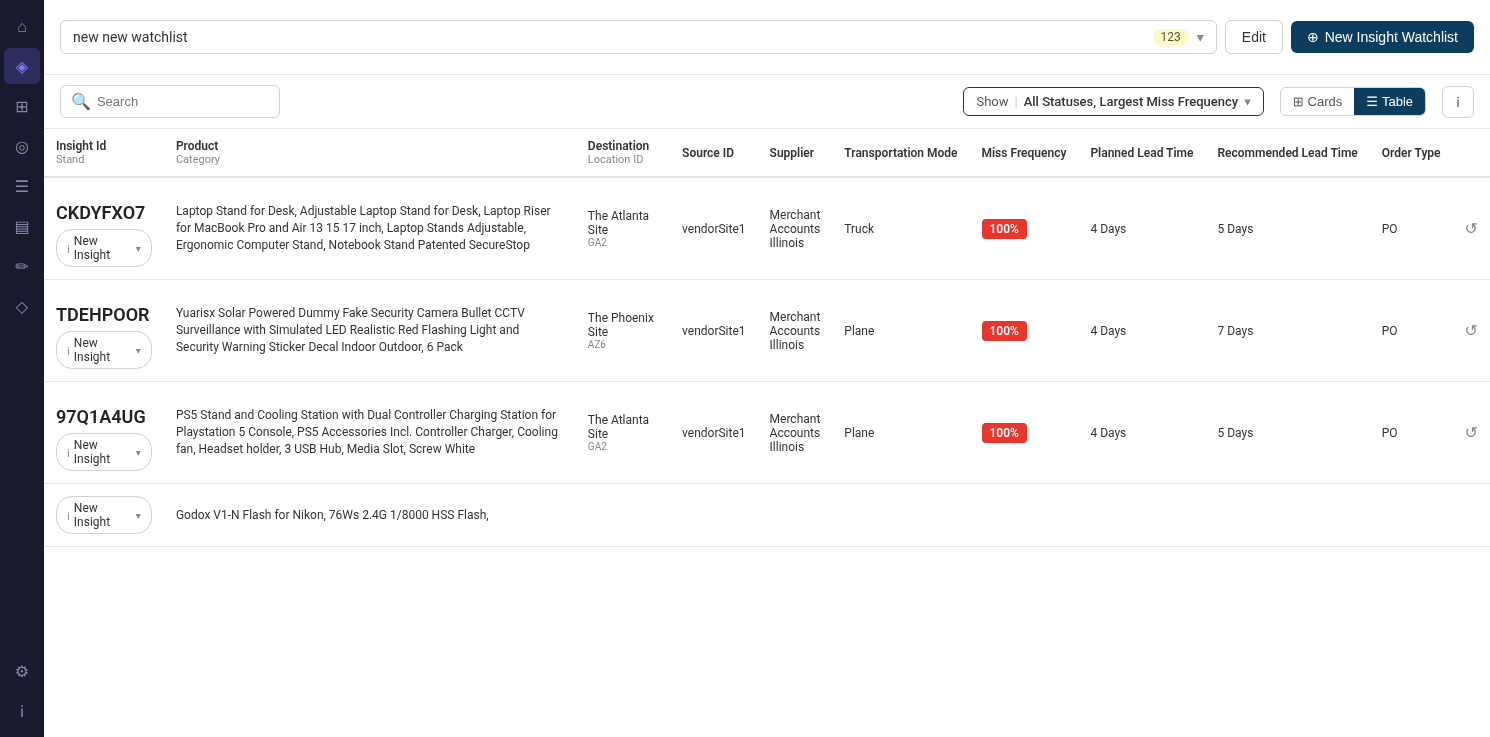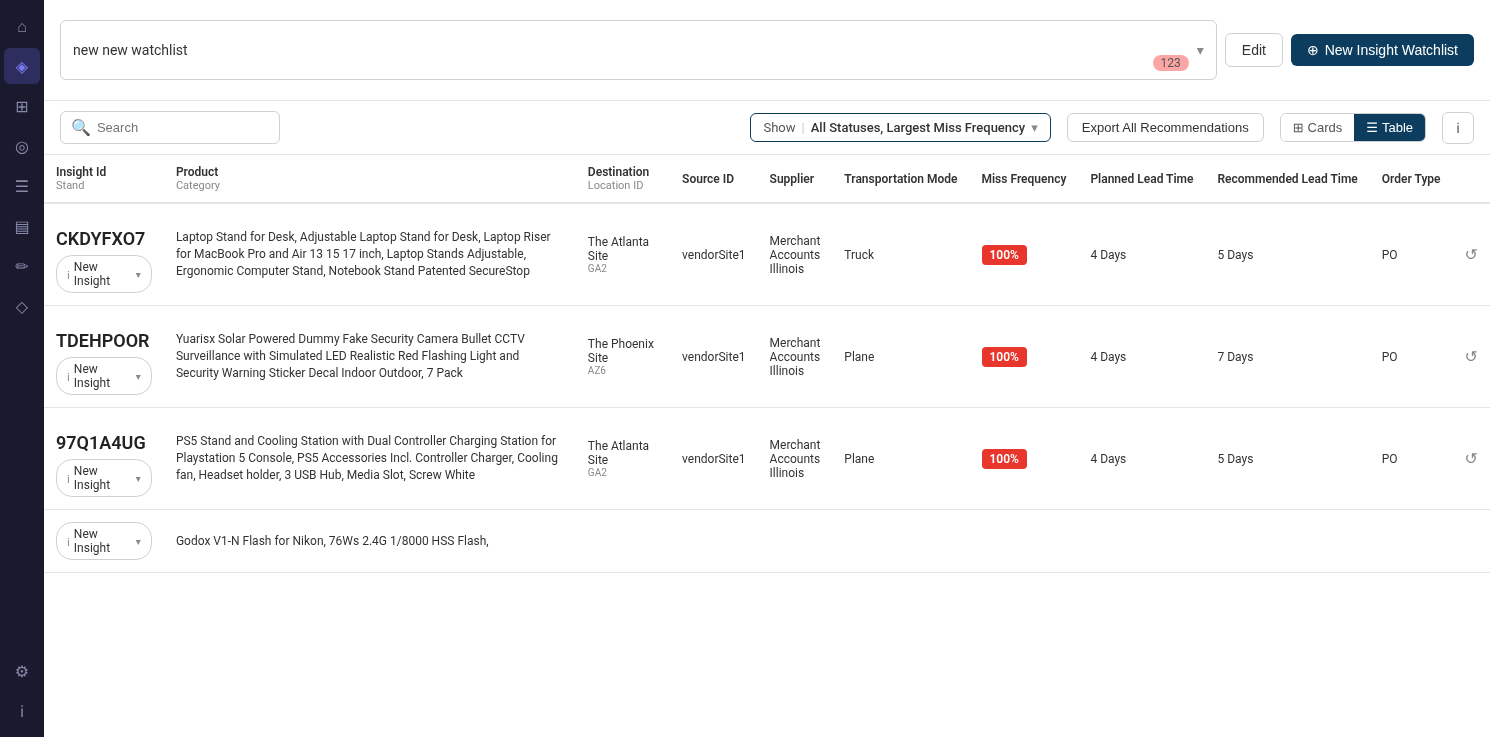--- a/index.html
+++ b/index.html
@@ -65,27 +65,26 @@
       border: 1px solid #d0d0d0;
       border-radius: 6px;
       padding: 8px 12px;
       background: #fff;
       cursor: pointer;
       font-size: 14px;
       color: #333;
     }
     .watchlist-select .select-text { flex: 1; }
     .watchlist-select .count-badge {
-      background: #fca5a5;
+      background: #fef9c3;
       border-radius: 10px;
       padding: 1px 8px;
       font-size: 12px;
       margin-left: 8px;
       color: #555;
-      margin-top: 26px;
     }
     .watchlist-select .chevron { color: #888; margin-left: 8px; }
 
     .edit-btn {
       padding: 8px 16px;
       border: 1px solid #d0d0d0;
       border-radius: 6px;
       background: #fff;
       cursor: pointer;
       font-size: 14px;
@@ -317,21 +316,20 @@
       <span style="color:#888;">🔍</span>
       <input type="text" placeholder="Search" style="">
     </div>
     <div class="toolbar-right">
       <div class="show-filter">
         <span class="show-label">Show</span>
         <span style="color:#ccc;">|</span>
         <span class="filter-value">All Statuses, Largest Miss Frequency</span>
         <span style="color:#888;">▾</span>
       </div>
-      <button class="export-btn">Export All Recommendations</button>
       <div class="view-toggle">
         <button class="view-btn">
           <span>⊞</span>
           <span>Cards</span>
         </button>
         <button class="view-btn active">
           <span>☰</span>
           <span>Table</span>
         </button>
       </div>
@@ -399,21 +397,21 @@
     <td>
       <div class="insight-id">TDEHPOOR</div>
 
       <div class="status-dropdown">
         <span class="info-icon">ℹ</span>
         <span>New Insight</span>
         <span class="chevron">▾</span>
       </div>
     </td>
     <td>
-      <div class="product-text">Yuarisx Solar Powered Dummy Fake Security Camera Bullet CCTV Surveillance with Simulated LED Realistic Red Flashing Light and Security Warning Sticker Decal Indoor Outdoor, 7 Pack</div>
+      <div class="product-text">Yuarisx Solar Powered Dummy Fake Security Camera Bullet CCTV Surveillance with Simulated LED Realistic Red Flashing Light and Security Warning Sticker Decal Indoor Outdoor, 6 Pack</div>
     </td>
     <td>
       <span>The Phoenix Site</span>
       <span class="location-id">AZ6</span>
     </td>
     <td>vendorSite1</td>
     <td style="white-space:nowrap;">Merchant<br>Accounts<br>Illinois</td>
     <td>Plane</td>
     <td>
       <span class="miss-badge">100%</span>

